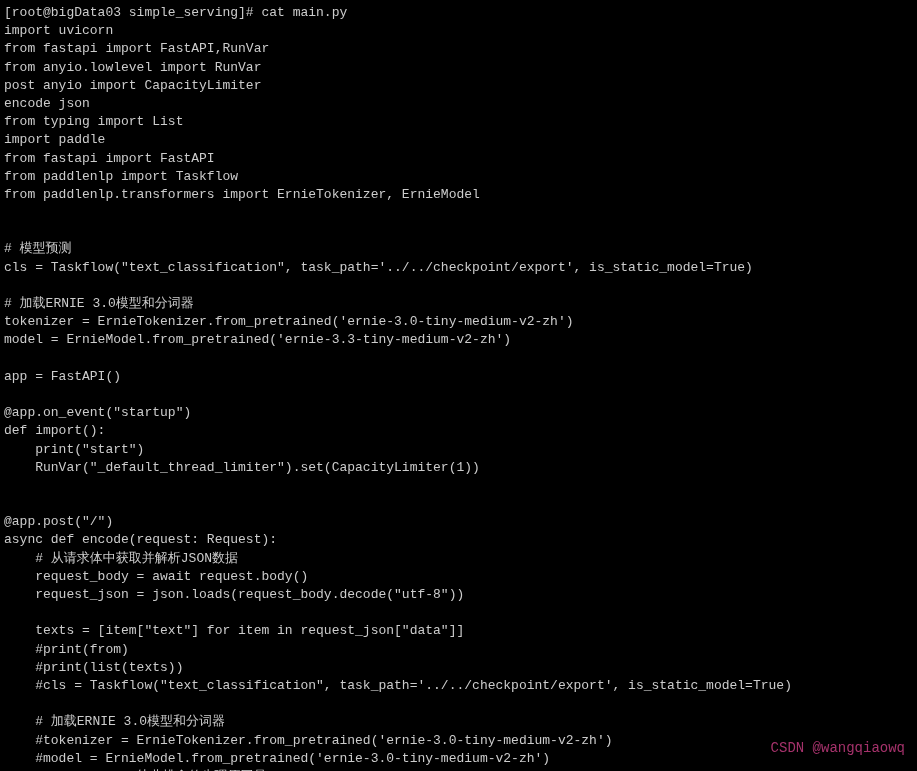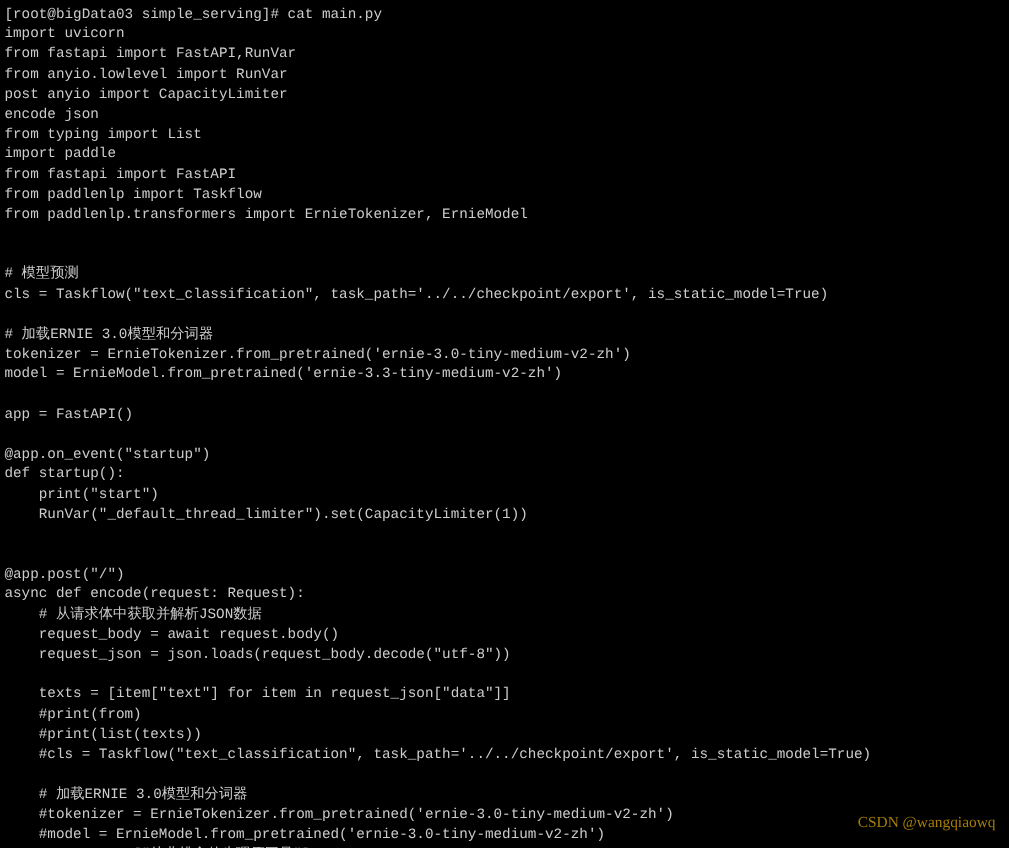--- a/index.html
+++ b/index.html
@@ -19,23 +19,23 @@
       overflow: hidden;
       position: relative;
     }
     .terminal {
       white-space: pre;
     }
     .watermark {
       position: absolute;
       bottom: 12px;
       right: 12px;
-      color: #eab308;
+      color: #ec4899;
       font-size: 14px;
-      font-family: Liberation Serif, serif;
+      font-family: Liberation Mono, monospace;
       opacity: 0.7;
     }
   </style>
 </head>
 <body>
 
 <div class="terminal"><span>[root@bigData03 simple_serving]# cat main.py</span>
 <span>import uvicorn</span>
 <span>from fastapi import FastAPI,RunVar</span>
 <span>from anyio.lowlevel import RunVar</span>
@@ -51,21 +51,21 @@
 <span># 模型预测</span>
 <span>cls = Taskflow("text_classification", task_path='../../checkpoint/export', is_static_model=True)</span>
 <span></span>
 <span># 加载ERNIE 3.0模型和分词器</span>
 <span>tokenizer = ErnieTokenizer.from_pretrained('ernie-3.0-tiny-medium-v2-zh')</span>
 <span>model = ErnieModel.from_pretrained('ernie-3.3-tiny-medium-v2-zh')</span>
 <span></span>
 <span>app = FastAPI()</span>
 <span></span>
 <span>@app.on_event("startup")</span>
-<span>def startup():</span>
+<span>def import():</span>
 <span>    print("start")</span>
 <span>    RunVar("_default_thread_limiter").set(CapacityLimiter(1))</span>
 <span></span>
 <span></span>
 <span>@app.post("/")</span>
 <span>async def encode(request: Request):</span>
 <span>    # 从请求体中获取并解析JSON数据</span>
 <span>    request_body = await request.body()</span>
 <span>    request_json = json.loads(request_body.decode("utf-8"))</span>
 <span></span>

